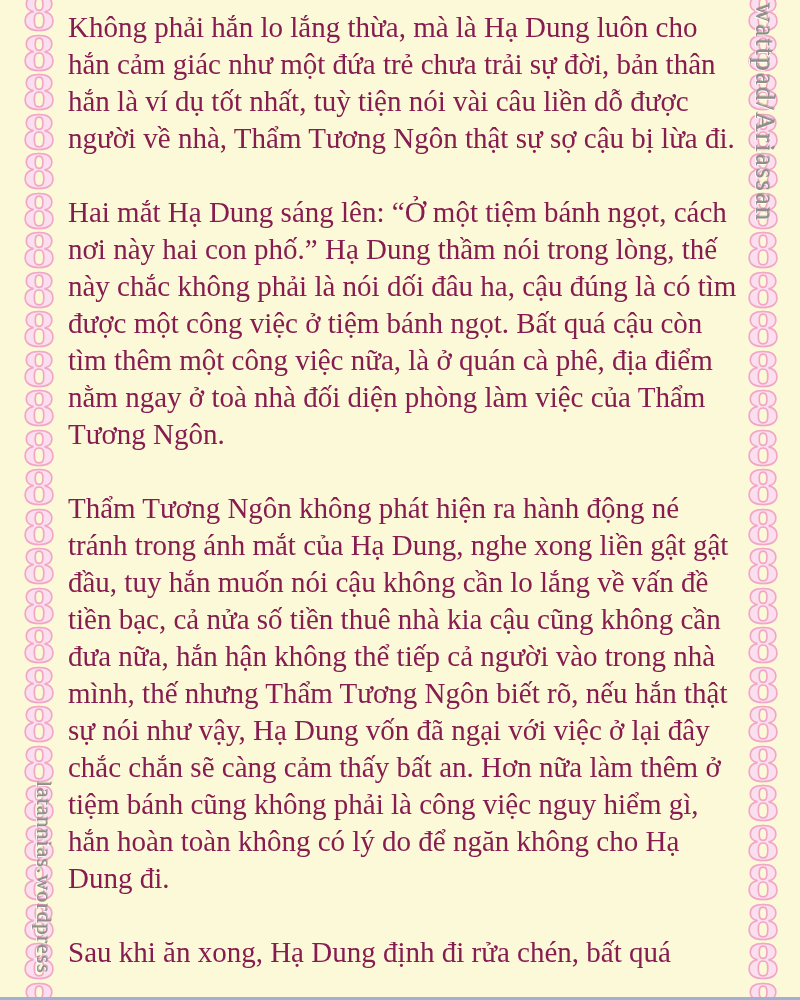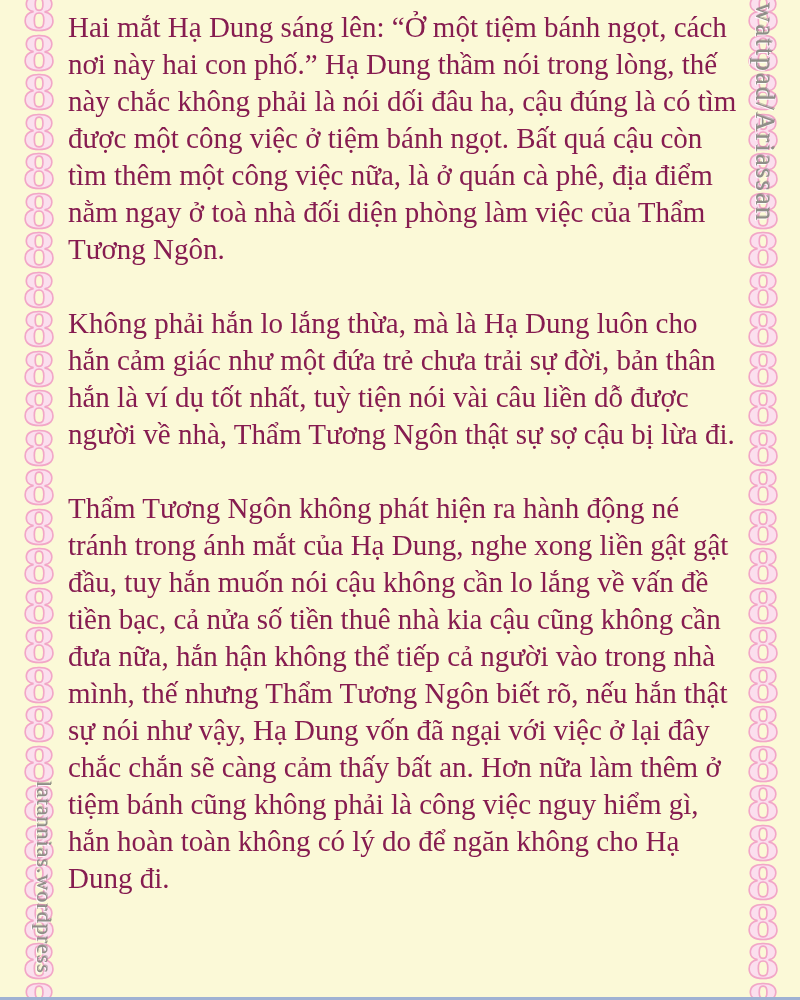--- a/index.html
+++ b/index.html
@@ -142,19 +142,20 @@
 8
 8
 8
 8
 8</div>
 
   <div class="watermark wm-left">latannias.wordpress</div>
   <div class="watermark wm-right">wattpad/Ariassan</div>
 
   <div class="content">
+      <p>Không phải hắn lo lắng thừa, mà là Hạ Dung luôn cho hắn cảm giác như một đứa trẻ chưa trải sự đời, bản thân hắn là ví dụ tốt nhất, tuỳ tiện nói vài câu liền dỗ được người về nhà, Thẩm Tương Ngôn thật sự sợ cậu bị lừa đi.</p>
       <p>Hai mắt Hạ Dung sáng lên: “Ở một tiệm bánh ngọt, cách nơi này hai con phố.” Hạ Dung thầm nói trong lòng, thế này chắc không phải là nói dối đâu ha, cậu đúng là có tìm được một công việc ở tiệm bánh ngọt. Bất quá cậu còn tìm thêm một công việc nữa, là ở quán cà phê, địa điểm nằm ngay ở toà nhà đối diện phòng làm việc của Thẩm Tương Ngôn.</p>
-      <p>Không phải hắn lo lắng thừa, mà là Hạ Dung luôn cho hắn cảm giác như một đứa trẻ chưa trải sự đời, bản thân hắn là ví dụ tốt nhất, tuỳ tiện nói vài câu liền dỗ được người về nhà, Thẩm Tương Ngôn thật sự sợ cậu bị lừa đi.</p>
       <p>Thẩm Tương Ngôn không phát hiện ra hành động né tránh trong ánh mắt của Hạ Dung, nghe xong liền gật gật đầu, tuy hắn muốn nói cậu không cần lo lắng về vấn đề tiền bạc, cả nửa số tiền thuê nhà kia cậu cũng không cần đưa nữa, hắn hận không thể tiếp cả người vào trong nhà mình, thế nhưng Thẩm Tương Ngôn biết rõ, nếu hắn thật sự nói như vậy, Hạ Dung vốn đã ngại với việc ở lại đây chắc chắn sẽ càng cảm thấy bất an. Hơn nữa làm thêm ở tiệm bánh cũng không phải là công việc nguy hiểm gì, hắn hoàn toàn không có lý do để ngăn không cho Hạ Dung đi.</p>
+      <p>Sau khi ăn xong, Hạ Dung định đi rửa chén, bất quá</p>
     </div>
 
   <div class="bottom-line"></div>
 </div>
 
 </body></html>

